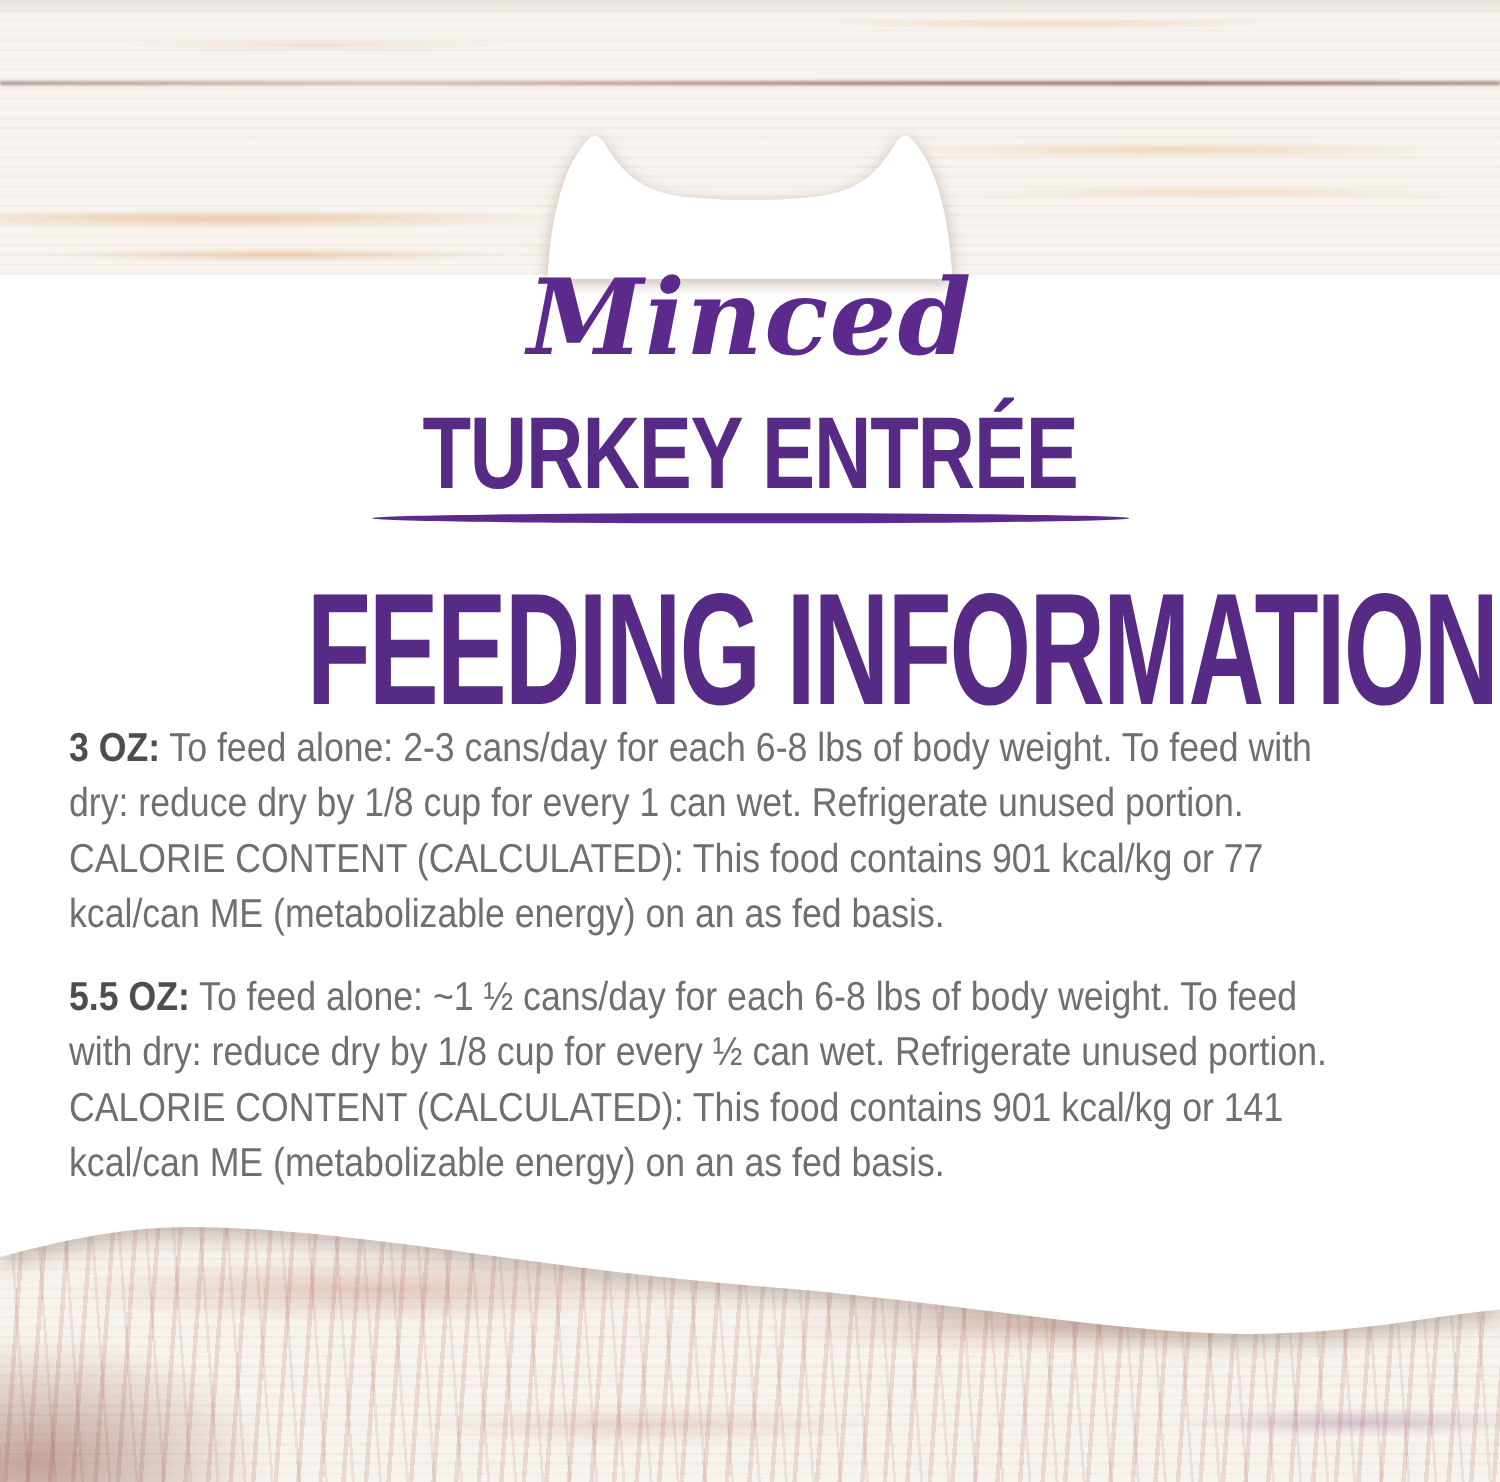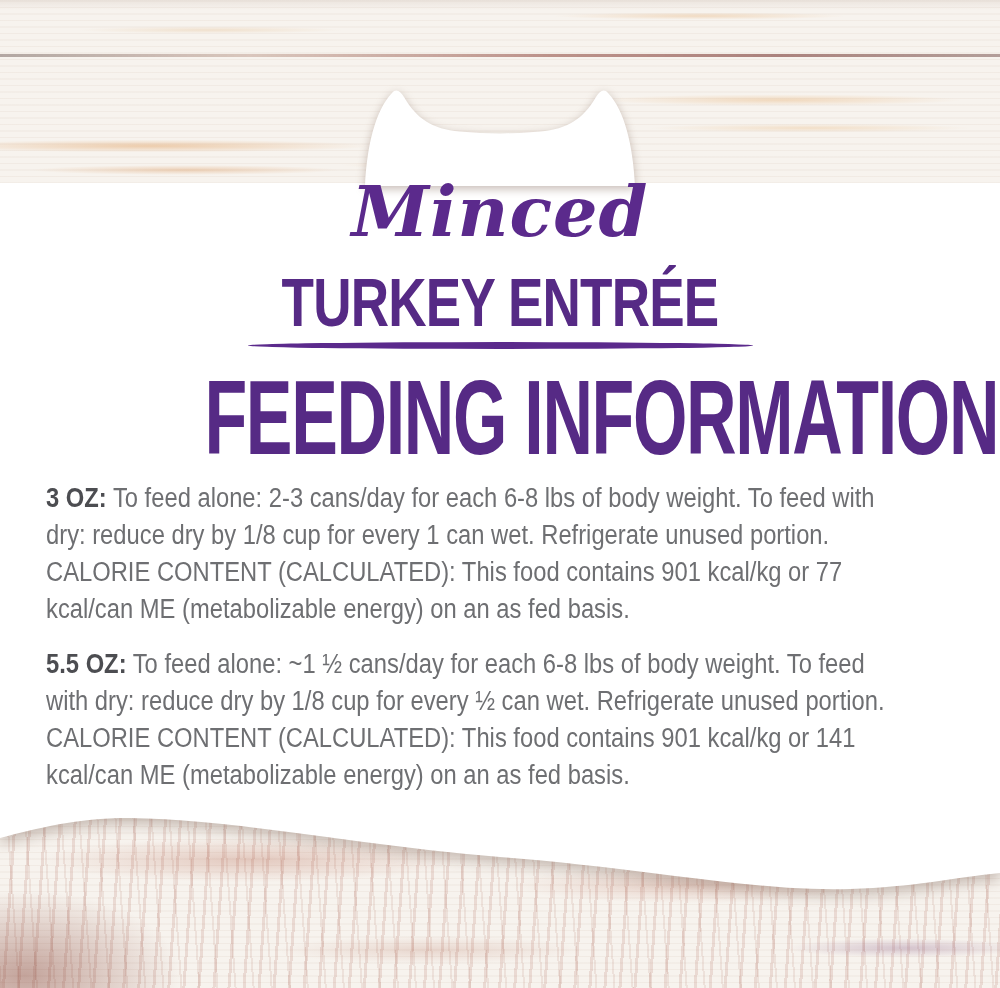--- a/index.html
+++ b/index.html
@@ -69,21 +69,21 @@
   }
   .entree-wrap{top:248px;margin-top:20px;}
   .entree{
     display:inline-block;
     font-weight:bold;font-size:68px;line-height:1;
     letter-spacing:-1px;color:#562a85;
     transform:scaleX(.78);transform-origin:center top;
     white-space:nowrap;
   }
   .divider-svg{position:absolute;left:248px;top:341px;width:505px;height:9px;}
-  .feeding-wrap{top:364px;text-align:right;}
+  .feeding-wrap{top:380px;text-align:right;}
   .feeding-title{
     display:inline-block;
     font-weight:bold;font-size:106px;line-height:1;
     letter-spacing:-2px;color:#562a85;
     transform:scaleX(.66);transform-origin:center top;
     white-space:nowrap;
   }
   .paras{
     position:absolute;left:46px;top:0;width:1140px;
     transform:scaleX(.88);transform-origin:left top;

